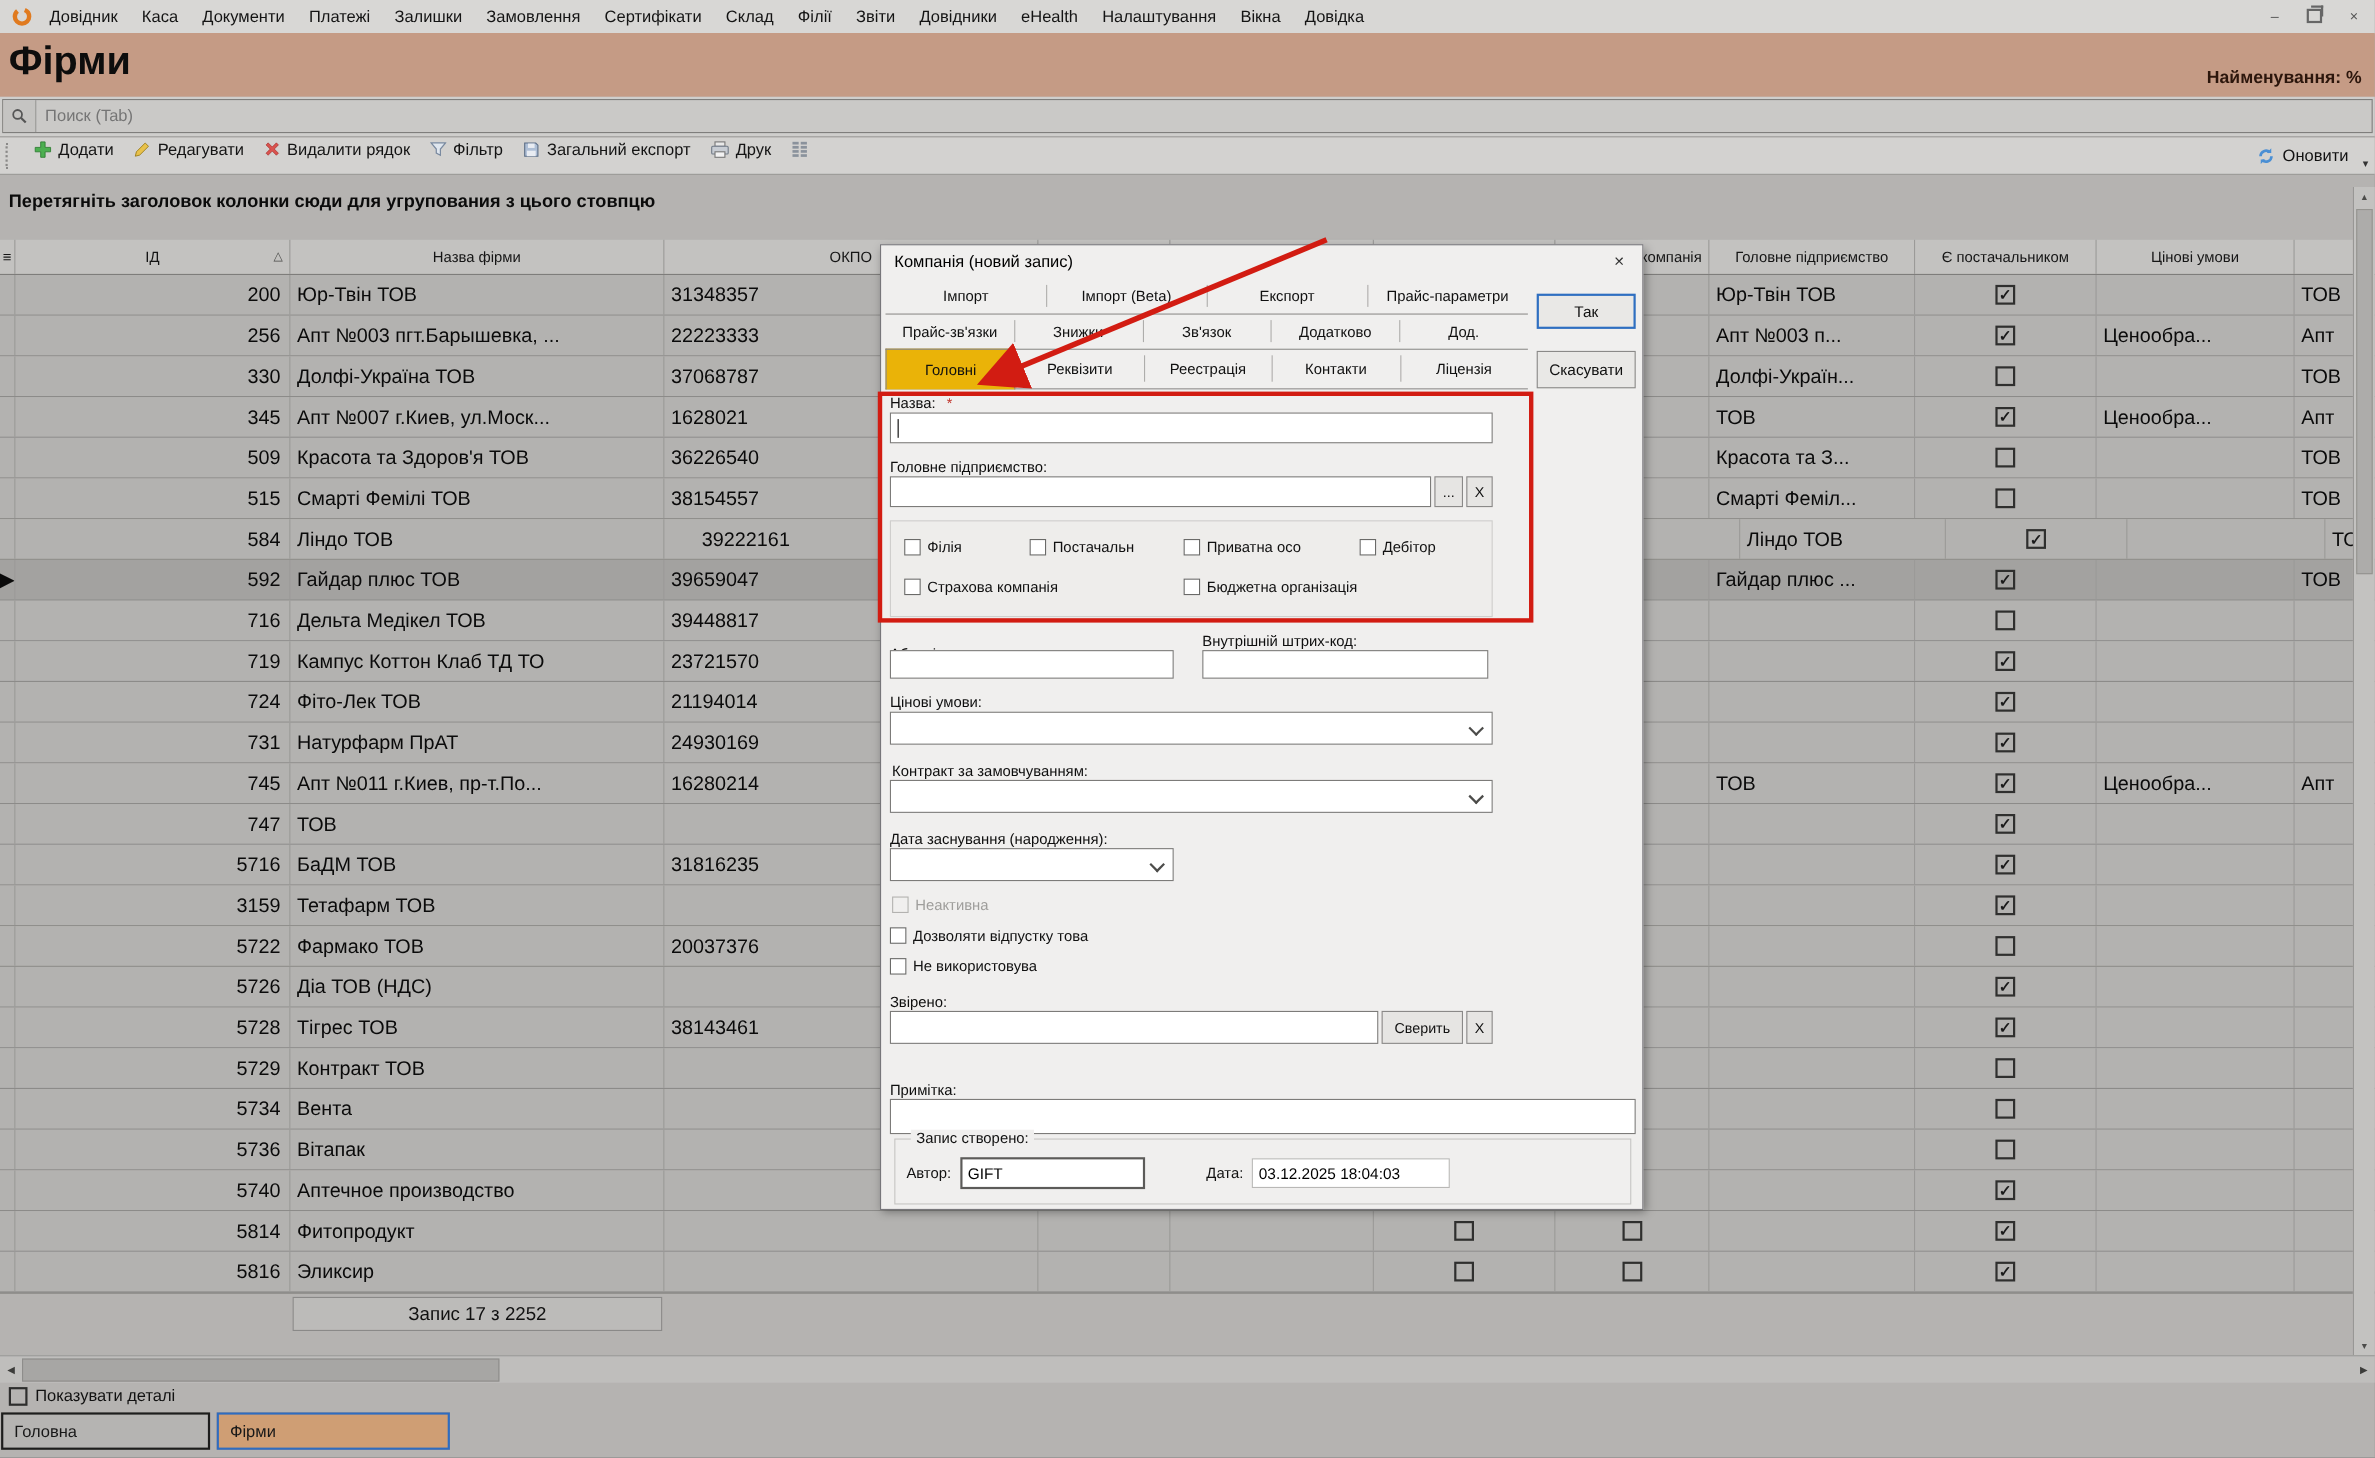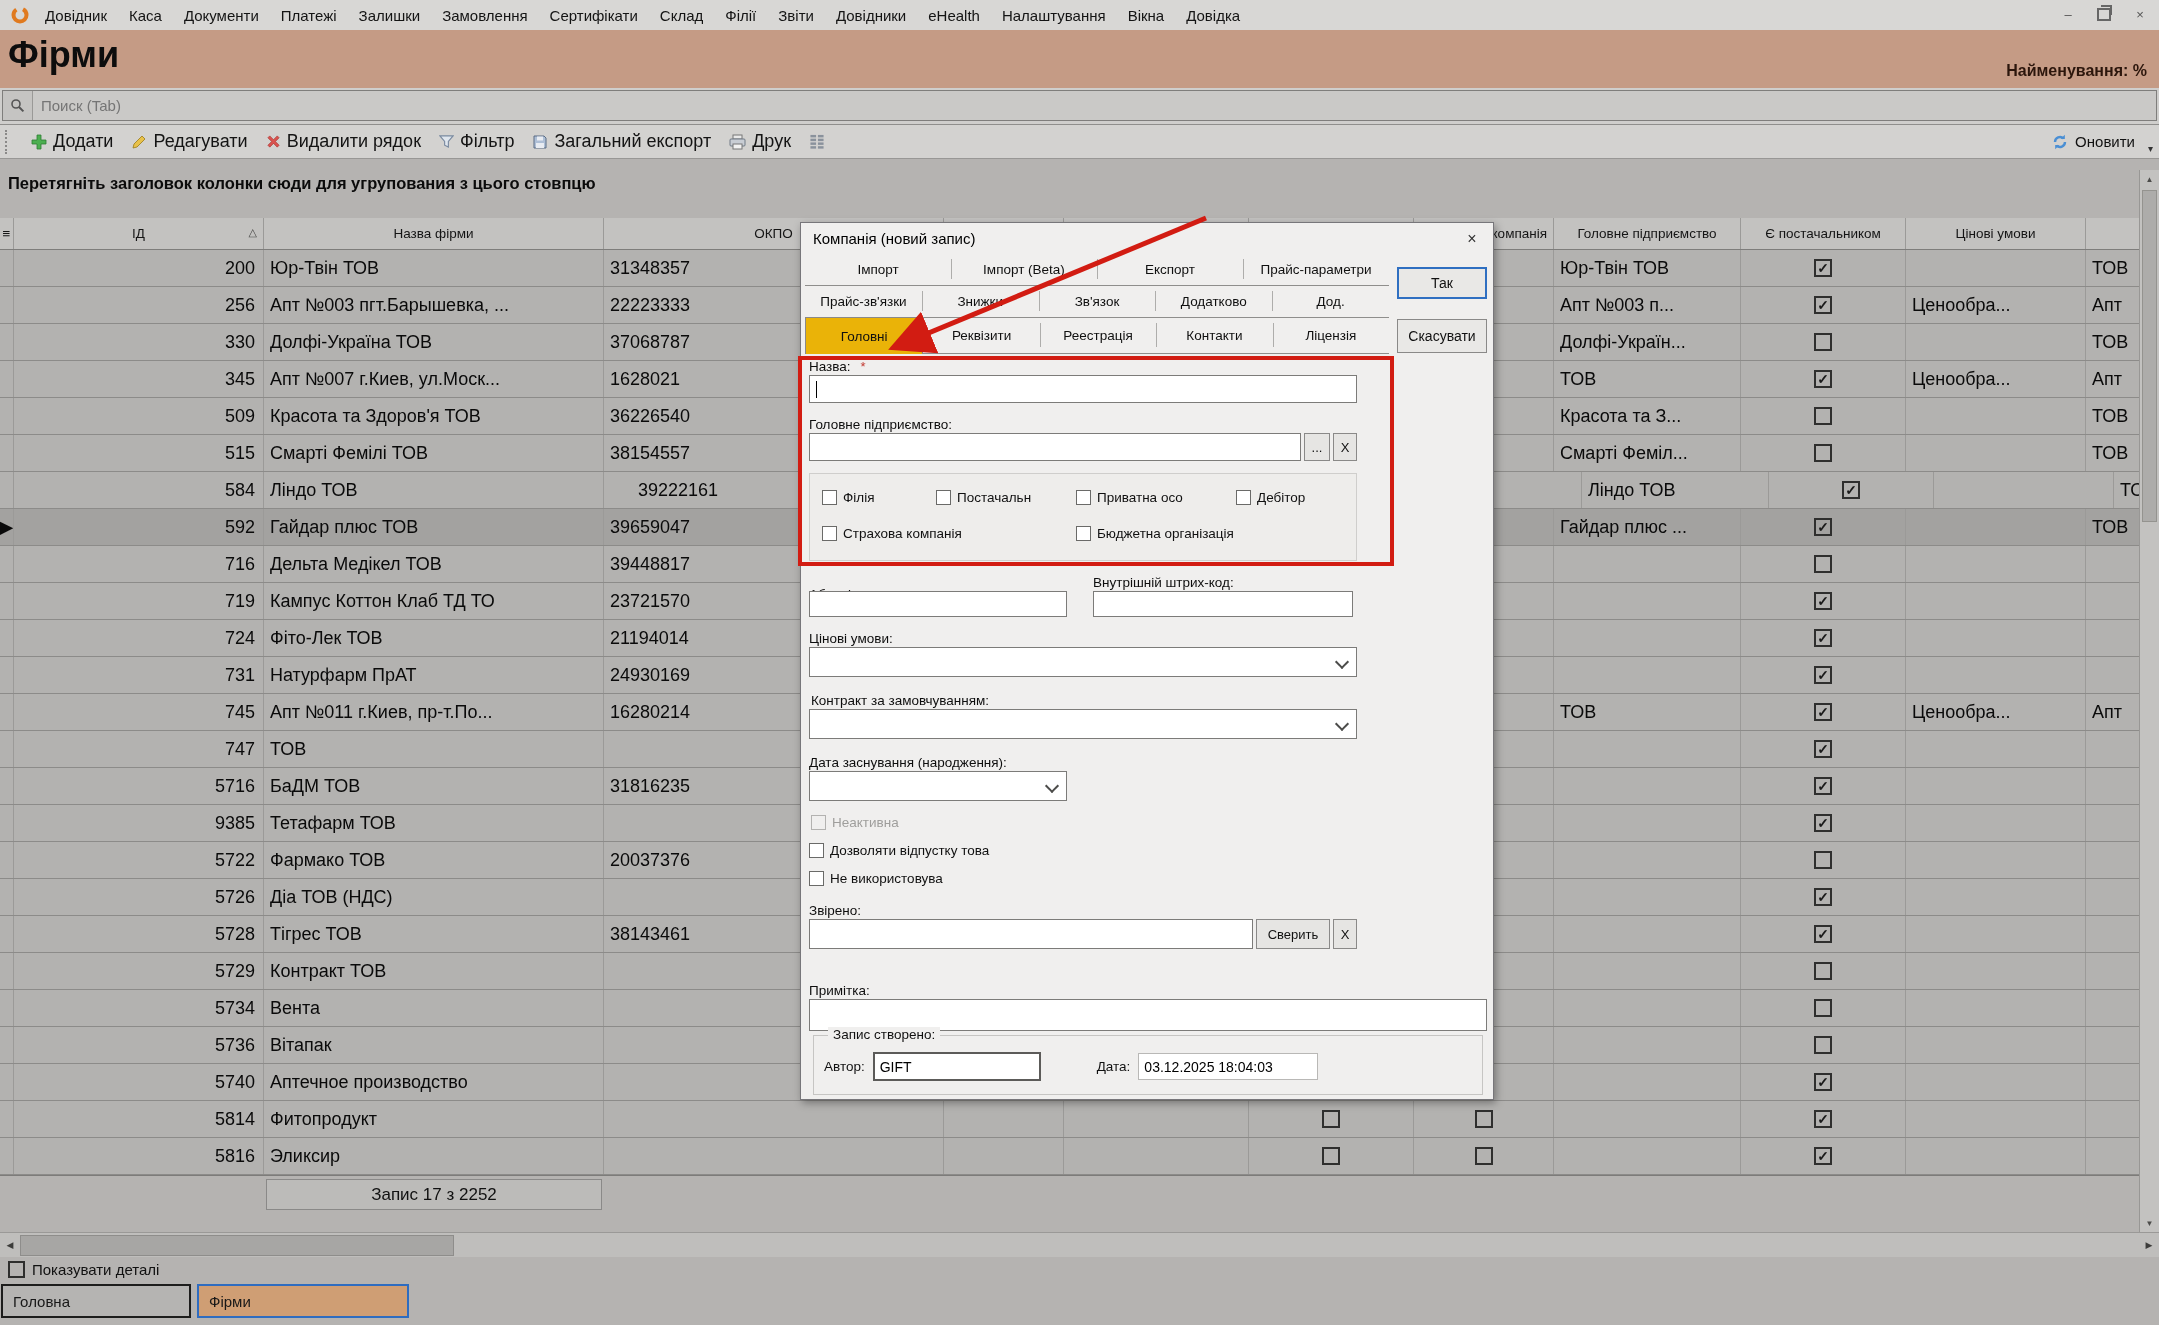--- a/index.html
+++ b/index.html
@@ -30,21 +30,21 @@
              border:1px solid #7f7e7c;display:flex;align-items:center;}
   .sicon{width:29px;height:100%;border-right:1px solid #9a9997;background:#c5c4c2;
          display:flex;align-items:center;justify-content:center;}
   .search{flex:1;border:0;background:transparent;font-size:15px;color:#4a4a4a;padding:0 8px;
           outline:none;font-family:"Liberation Sans",sans-serif;}
 
   
   .toolbar{position:absolute;top:125px;height:33px;left:0;right:0;background:#d3d2d0;
            border-bottom:1px solid #989795;display:flex;align-items:center;padding-left:2px;}
   .grip{width:7px;height:24px;border-left:2px dotted #8a8988;margin:0 8px 0 3px;}
-  .tbtn{display:flex;align-items:center;gap:6px;font-size:18px;padding:0 9px;height:28px;color:#141414;white-space:nowrap;}
+  .tbtn{display:flex;align-items:flex-start;gap:6px;font-size:15px;padding:0 9px;height:28px;color:#141414;white-space:nowrap;}
   .tright{position:absolute;right:24px;top:0;height:33px;display:flex;align-items:center;gap:6px;font-size:15px;}
   .caret{font-size:10px;color:#333;position:absolute;right:6px;top:18px;}
 
   
   .groupband{position:absolute;top:158px;height:60px;left:0;right:0;}
   .grouptext{position:absolute;left:8px;top:16px;font-weight:bold;font-size:16.5px;color:#0b0b0b;}
 
   
   .grid{position:absolute;left:0;top:218px;width:2220px;}
   .grow{display:flex;height:37px;background:#b3b2b0;border-bottom:1px solid #8c8b89;box-sizing:border-box;}
@@ -512,21 +512,21 @@
           <div class="gcell ctr" style="width: 140px;"></div>
           <div class="gcell" style="width: 187px;"></div>
           <div class="gcell ctr" style="width: 165px;">
             <span class="gcb on">✓</span>
           </div>
           <div class="gcell" style="width: 180px;"></div>
           <div class="gcell" style="width: 130px;"></div>
         </div>
         <div class="grow">
           <div class="gcell indc" style="width: 14px;"></div>
-          <div class="gcell num" style="width: 250px;">9385</div>
+          <div class="gcell num" style="width: 250px;">3159</div>
           <div class="gcell" style="width: 340px;">Тетафарм ТОВ</div>
           <div class="gcell" style="width: 340px;"></div>
           <div class="gcell" style="width: 120px;"></div>
           <div class="gcell" style="width: 185px;"></div>
           <div class="gcell ctr" style="width: 165px;"></div>
           <div class="gcell ctr" style="width: 140px;"></div>
           <div class="gcell" style="width: 187px;"></div>
           <div class="gcell ctr" style="width: 165px;">
             <span class="gcb on">✓</span>
           </div>

